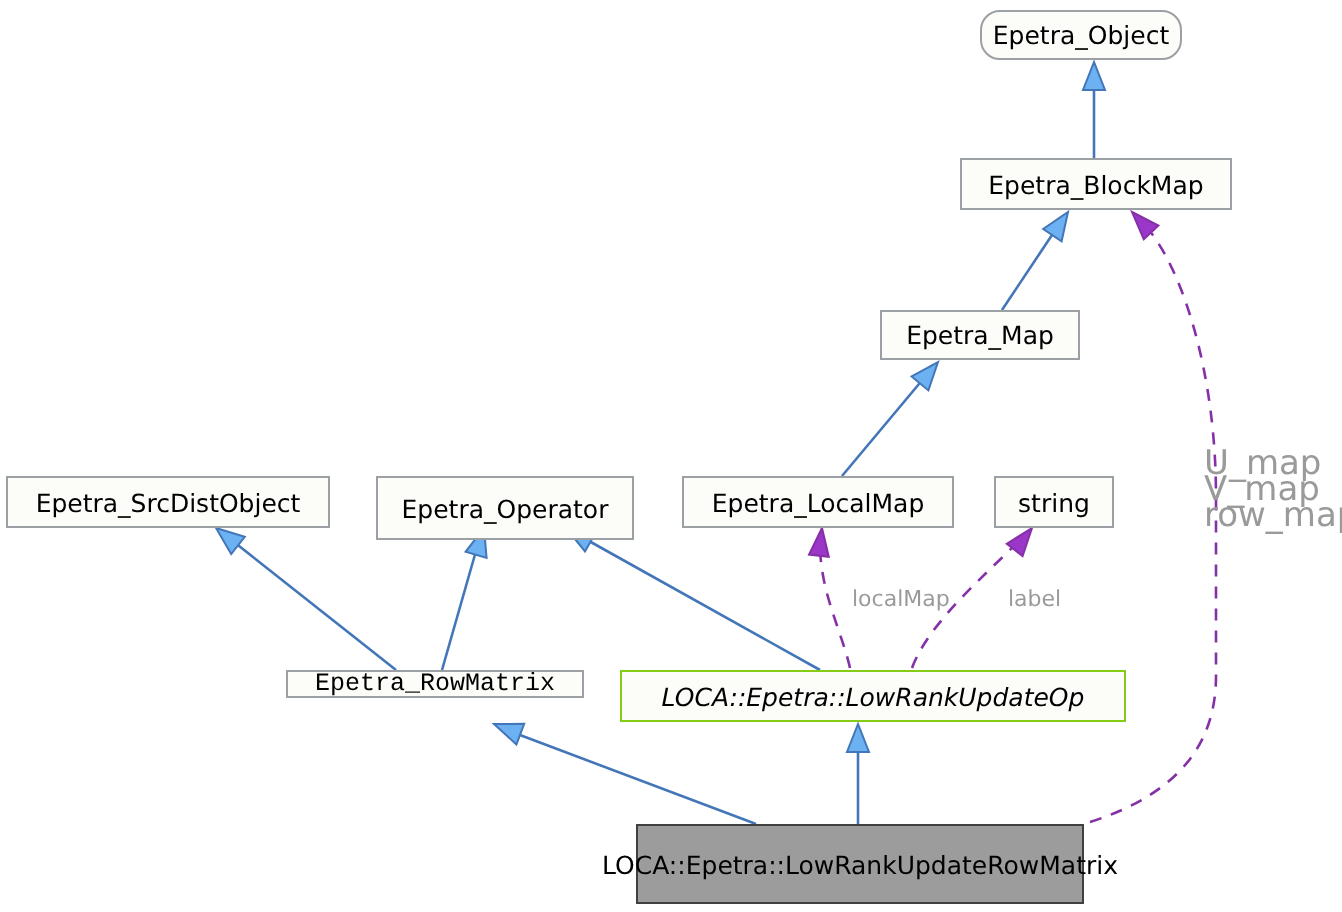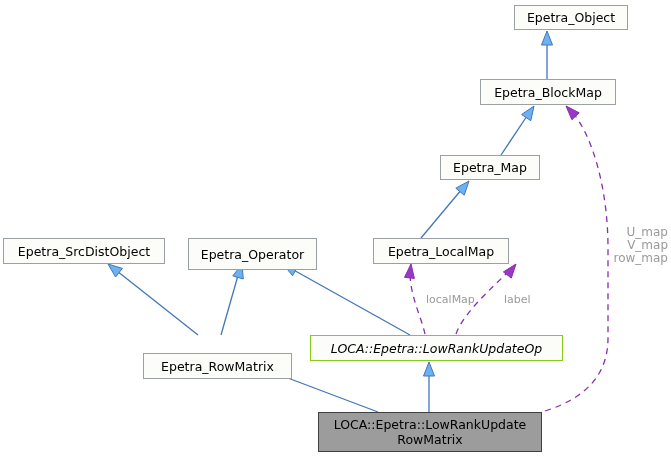--- a/index.html
+++ b/index.html
@@ -10,26 +10,26 @@
   .edges { position:absolute; left:0; top:0; width:671px; height:456px; }
   .node {
     position:absolute; box-sizing:border-box;
     background:#fcfcf8; border:1px solid #9aa0a3;
     display:flex; align-items:center; justify-content:center;
     font-size:12.5px; color:#000; white-space:nowrap; cursor:pointer;
   }
   .node.op-node { border:1px solid #84cc16;font-style:italic; }
   .node.main-node {
     background:#9c9c9c; border:1.5px solid #404040;
-    flex-direction:column; line-height:15px; text-align:center;
+    flex-direction:row; line-height:15px; text-align:center;
   }
   .elabel {
     position:absolute; color:#9a9a9a; font-size:11px; white-space:nowrap;
   }
-  .elabel.multi { font-size:12px; line-height:13px; text-align:right; width:66px; }
+  .elabel.multi { font-size:17px; line-height:13px; text-align:left; width:66px; }
 </style>
 </head>
 <body>
 
 <div class="diagram">
 
   <svg class="edges" viewBox="0 0 671 456">
 
     <g fill="none" stroke-width="1.3" stroke="#4376b8">
       <path d="M547,104 L547,40"></path>
@@ -61,46 +61,49 @@
     </g>
     <g fill="#9a36c8">
       <g stroke-width="1" stroke="#8630a8">
         <polygon points="411,264 414.4,278.4 404.5,277.3"></polygon>
         <polygon points="516,264 511.3,278.1 503.4,271.9"></polygon>
         <polygon points="566,106 579.2,112.8 571.9,119.7"></polygon>
       </g>
     </g>
   </svg>
 
-  <div class="node" style="left:514px; top:5px; width:114px; height:25px;">
+  <div class="node" style="left:490px; top:5px; width:101px; height:25px;border-radius:10px;">
     <span>Epetra_Object</span>
   </div>
 
   <div class="node" style="left:480px; top:79px; width:136px; height:26px;">
     <span>Epetra_BlockMap</span>
   </div>
 
   <div class="node" style="left:440px; top:155px; width:100px; height:25px;">
     <span>Epetra_Map</span>
   </div>
 
   <div class="node" style="left:3px; top:238px; width:162px; height:26px;">
     <span>Epetra_SrcDistObject</span>
   </div>
 
   <div class="node" style="left:188px; top:238px; width:129px; height:32px;">
     <span>Epetra_Operator</span>
   </div>
 
-  <div class="node" style="left:341px; top:238px; width:136px; height:26px;margin-left:32px;">
+  <div class="node" style="left:341px; top:238px; width:136px; height:26px;">
     <span>Epetra_LocalMap</span>
   </div>
 
+  <div class="node" style="left:497px; top:238px; width:60px; height:26px;">
+    <span>string</span>
+  </div>
 
-  <div class="node" style="left:143px; top:353px; width:149px; height:26px;">
+  <div class="node" style="left:143px; top:335px; width:149px; height:14px;font-family:Liberation Mono, monospace;">
     <span>Epetra_RowMatrix</span>
   </div>
 
   <div class="node op-node" style="left:310px; top:335px; width:253px; height:26px;">
     <span>LOCA::Epetra::LowRankUpdateOp</span>
   </div>
 
   <div class="node main-node" style="left:318px; top:412px; width:224px; height:40px;">
     <span>LOCA::Epetra::LowRankUpdate</span>
     <span>RowMatrix</span>

